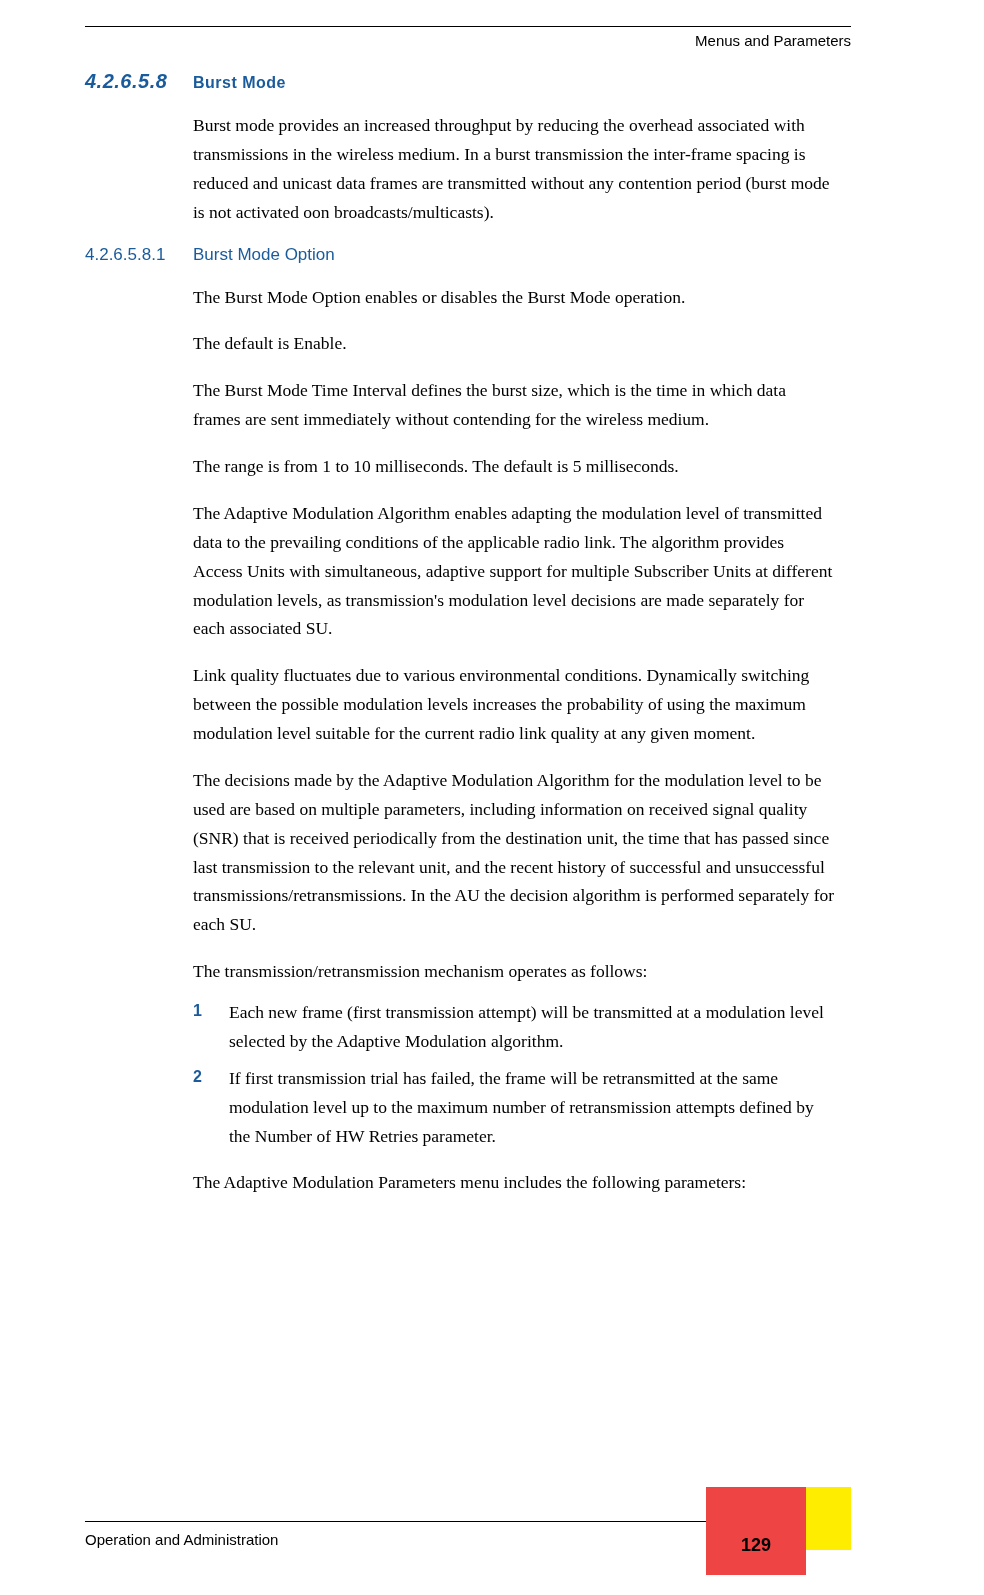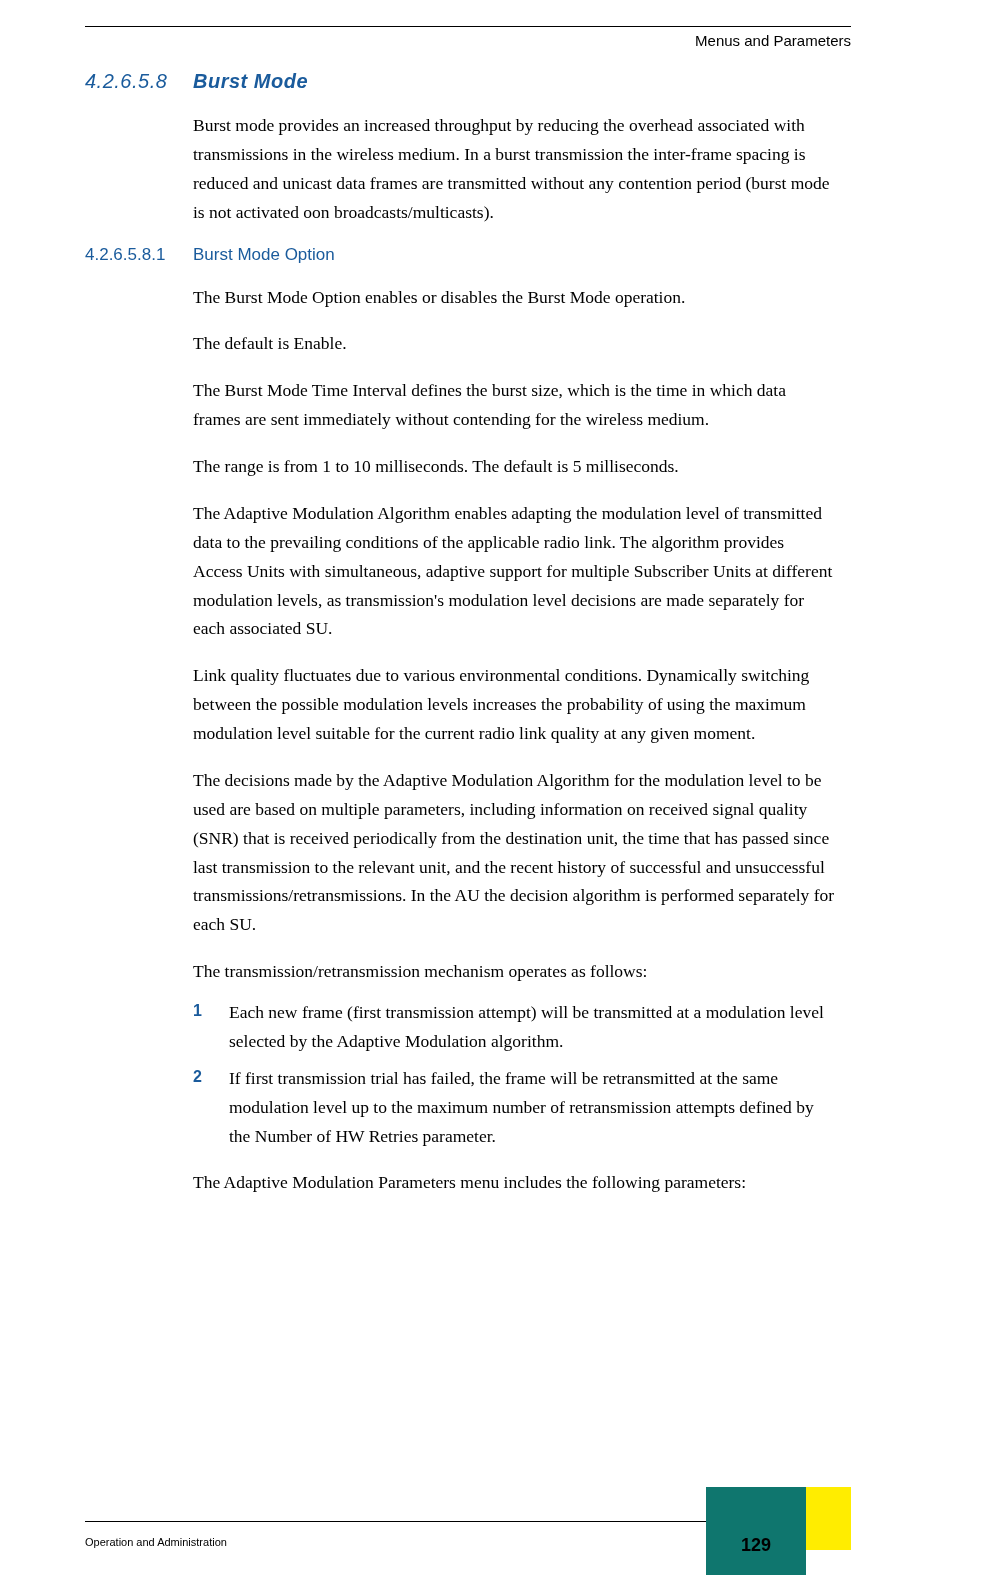--- a/index.html
+++ b/index.html
@@ -49,30 +49,29 @@
     width: 108px;
     flex: 0 0 108px;
     font-family: Verdana, Arial, sans-serif;
   }
   .title-col {
     flex: 1;
     font-family: Verdana, Arial, sans-serif;
   }
   .h3-num {
     color: #1a5b9c;
-    font-weight: normal;
+    font-weight: bold;
     font-style: italic;
     font-size: 20px;
     letter-spacing: 0.5px;
   }
   .h3-title {
     color: #1a5b9c;
     font-weight: bold;
-    font-style: italic;
-    font-size: 20px;
+    font-size: 16px;
     letter-spacing: 0.5px;
   }
   .h4-num {
     color: #1a5b9c;
     font-weight: normal;
     font-size: 17px;
     font-family: Arial, Helvetica, sans-serif;
   }
   .h4-title {
     color: #1a5b9c;
@@ -112,21 +111,21 @@
     bottom: 73px;
     left: 85px;
     width: 635px;
     border-top: 1.5px solid #000;
   }
   .footer-left {
     position: absolute;
     bottom: 47px;
     left: 85px;
     font-family: Arial, Helvetica, sans-serif;
-    font-size: 11px;
+    font-size: 15px;
   }
   .page-num-box {
     position: absolute;
     right: 45px;
     bottom: 20px;
     width: 145px;
     height: 88px;
   }
   .page-num-yellow {
     position: absolute;
@@ -135,21 +134,21 @@
     width: 145px;
     height: 63px;
     background: #ffed00;
   }
   .page-num-inner {
     position: absolute;
     left: 0;
     top: 0;
     width: 100px;
     height: 88px;
-    background: #0f766e;
+    background: #ef4444;
     display: flex;
     align-items: center;
     justify-content: center;
   }
   .page-num {
     font-family: Arial, Helvetica, sans-serif;
     font-weight: bold;
     font-size: 18px;
     margin-top: 28px;
   }

